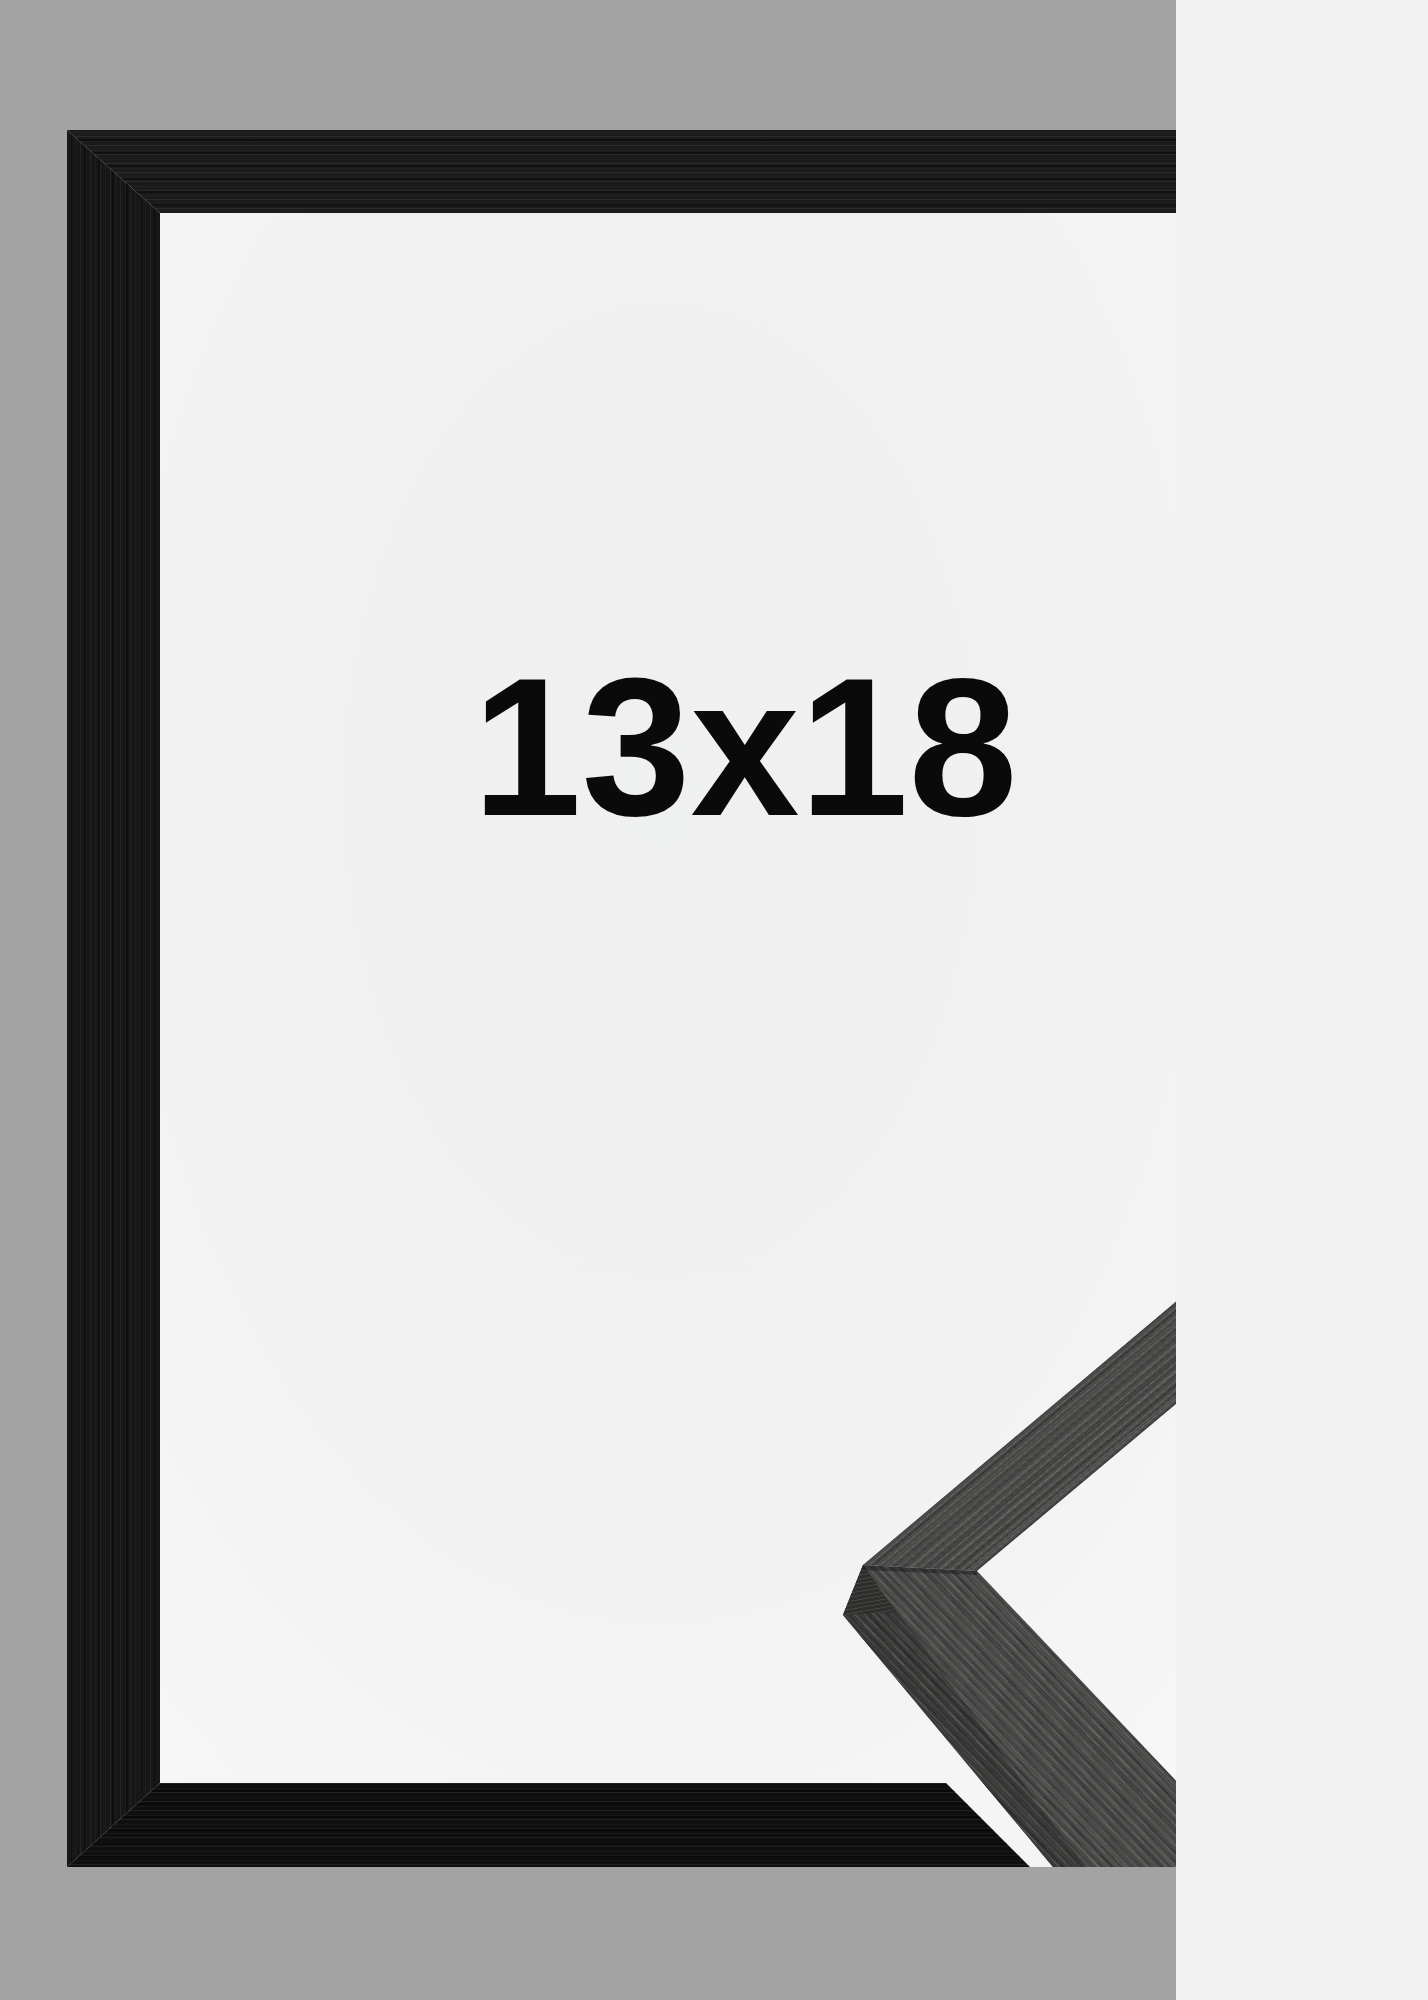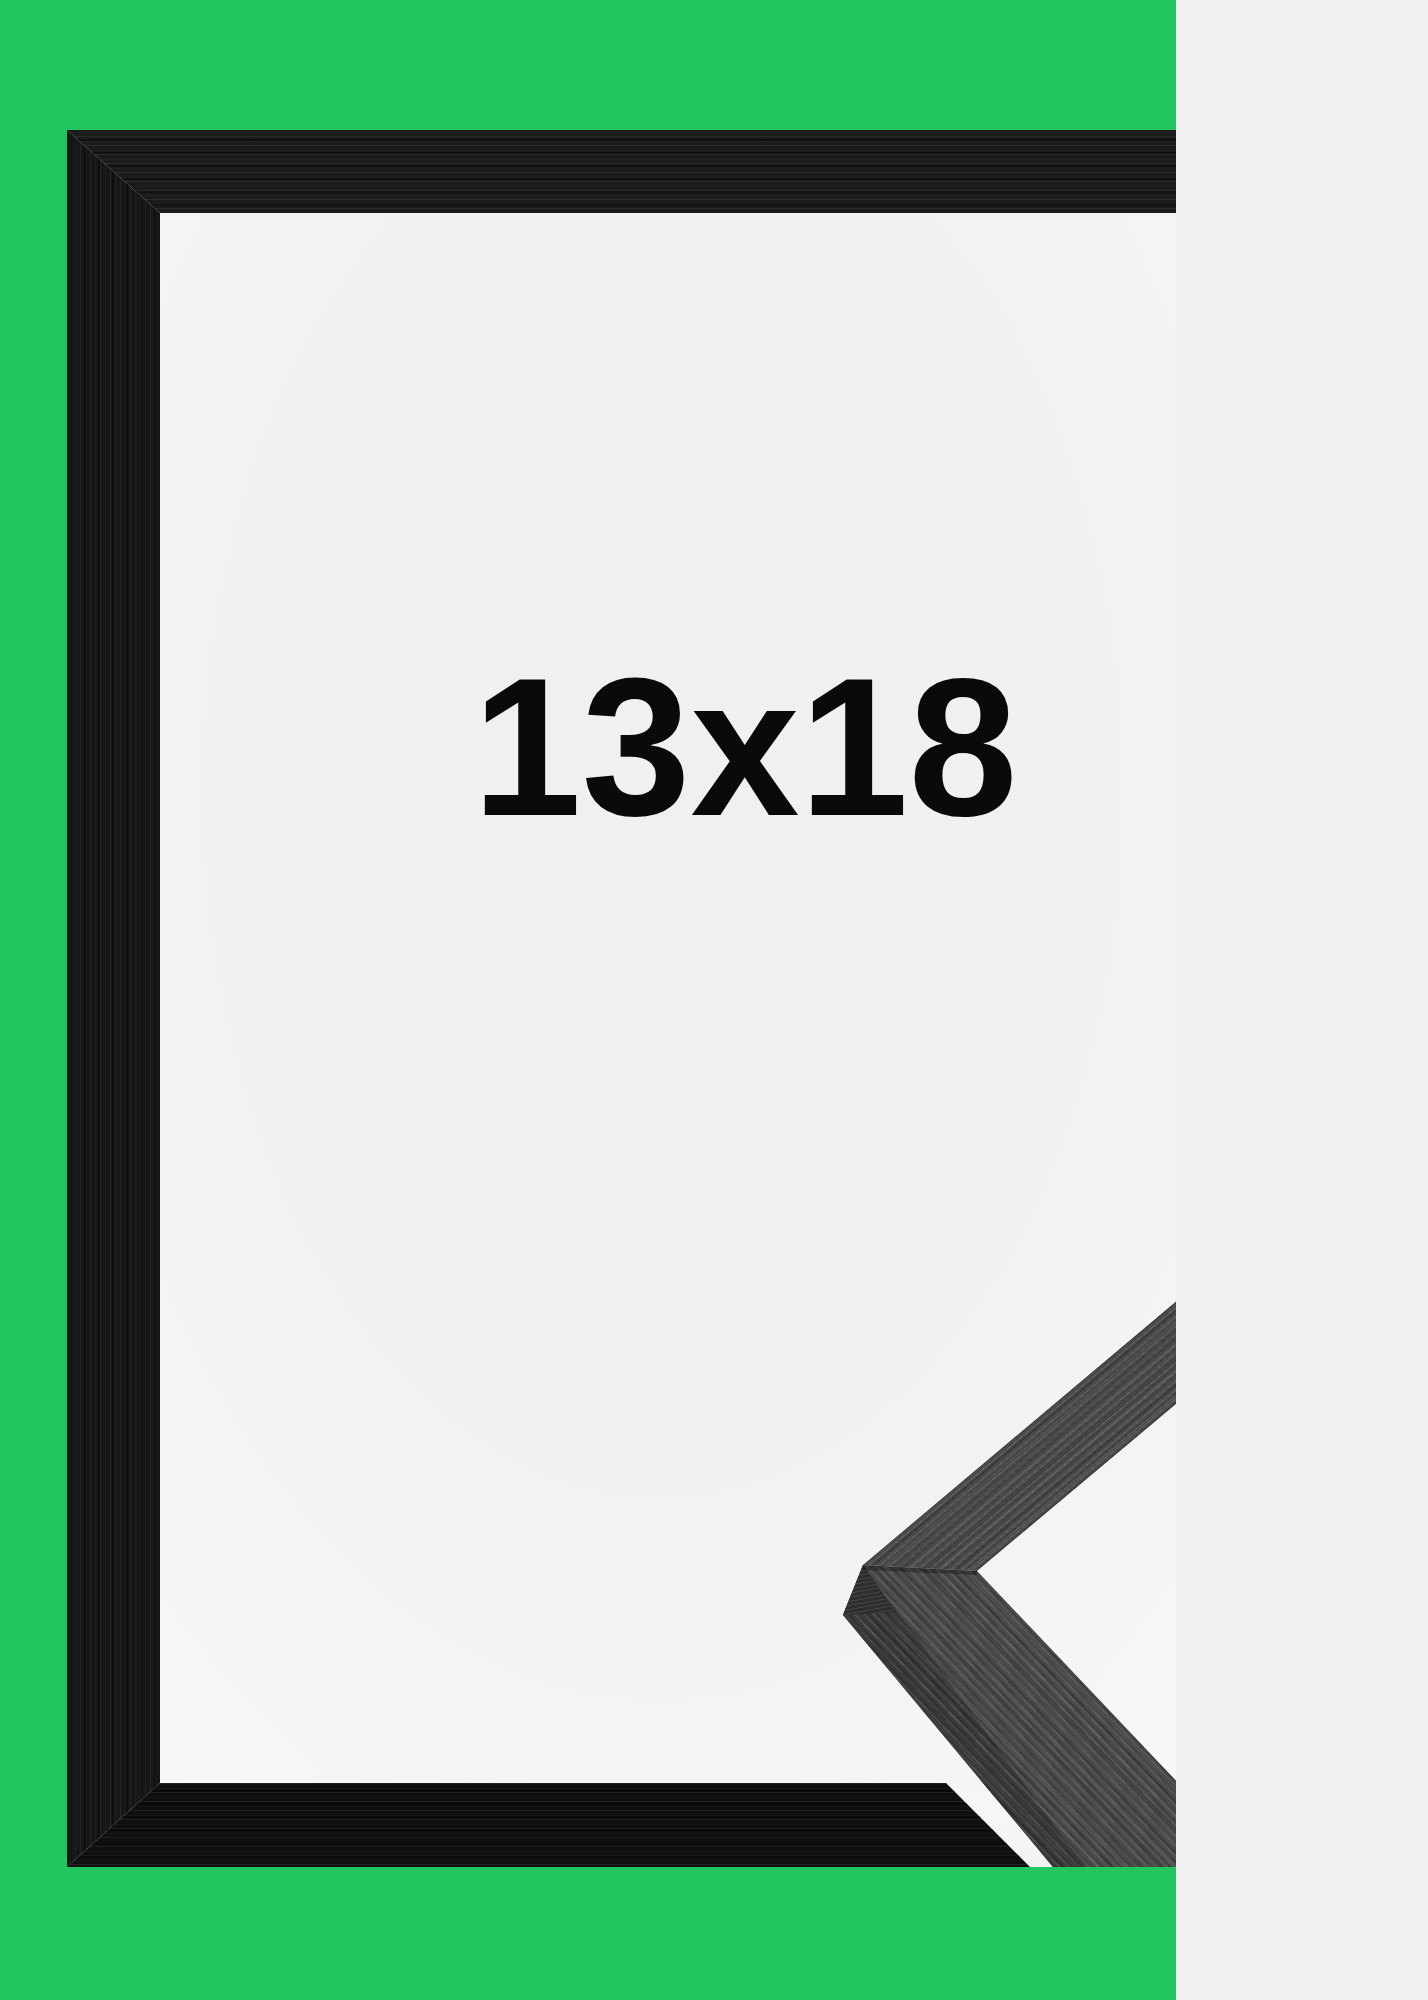--- a/index.html
+++ b/index.html
@@ -5,21 +5,21 @@
   html, body {
     margin: 0;
     padding: 0;
     background: #f1f1f2;
     font-family: "Liberation Sans", "DejaVu Sans", sans-serif;
   }
   .stage {
     position: relative;
     width: 1176px;
     height: 2000px;
-    background: #22c55e;
+    background: #a3a3a3;
     overflow: hidden;
   }
   .layer {
     position: absolute;
     inset: 0;
     width: 1428px;
     height: 2000px;
     pointer-events: none;
   }
 

